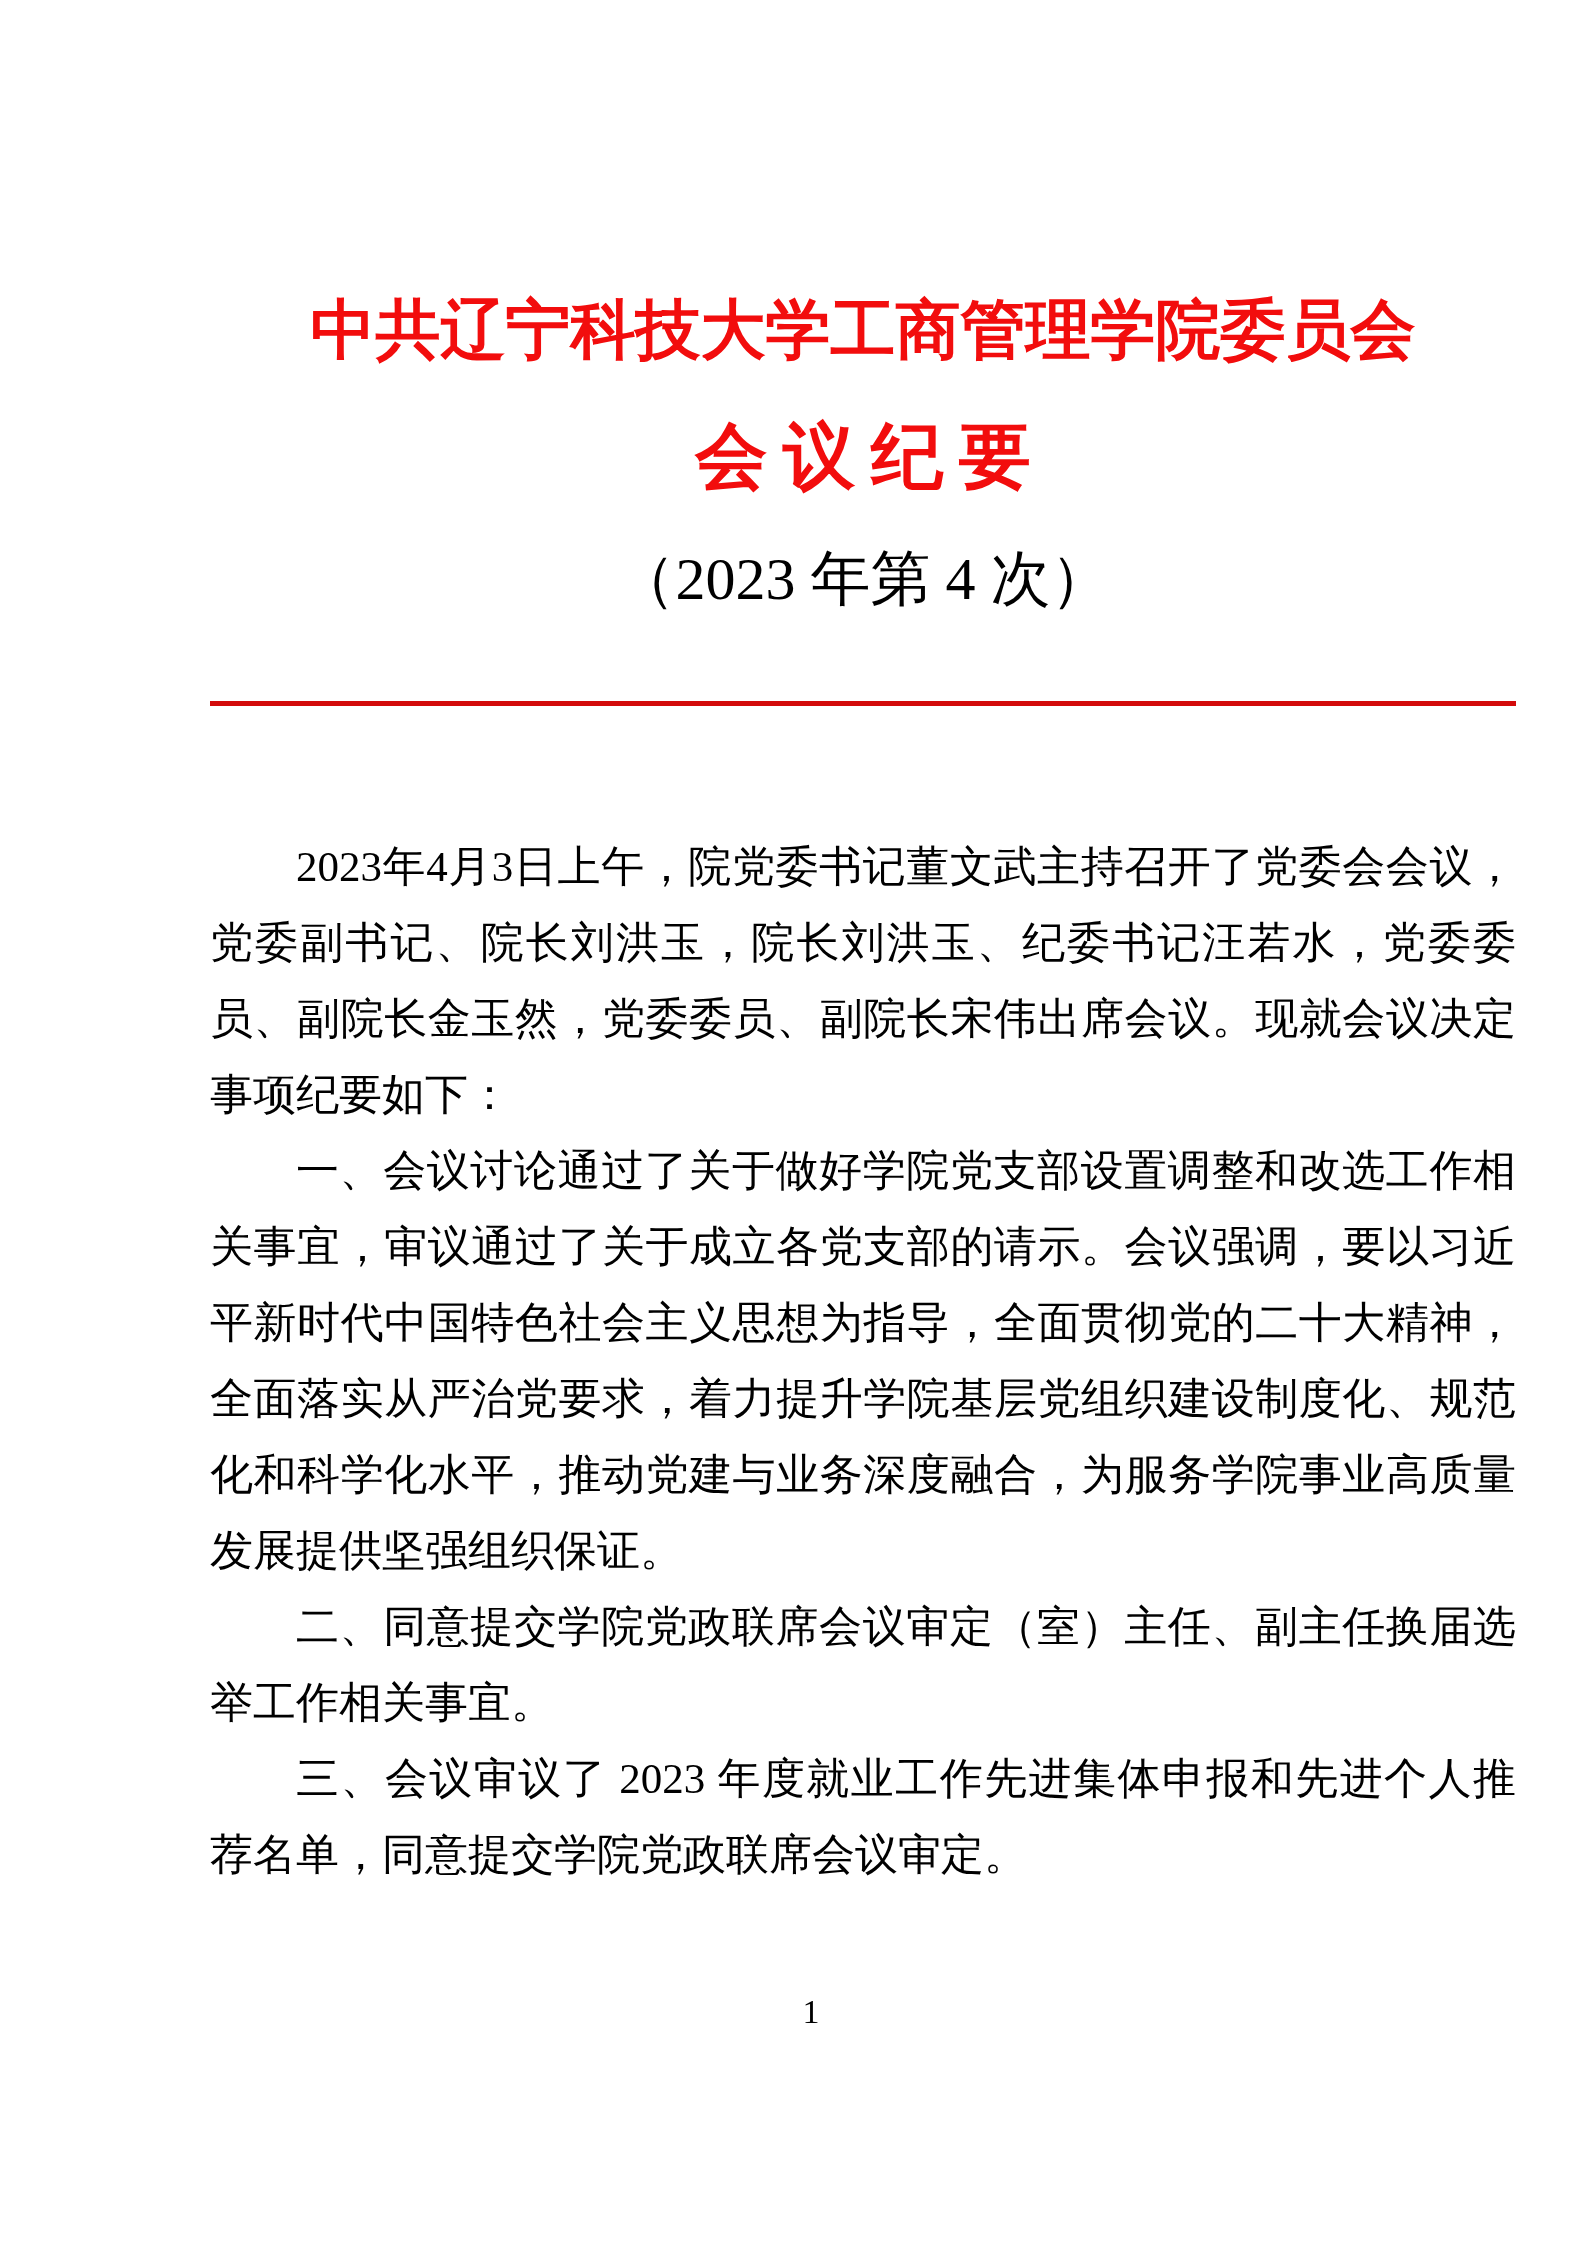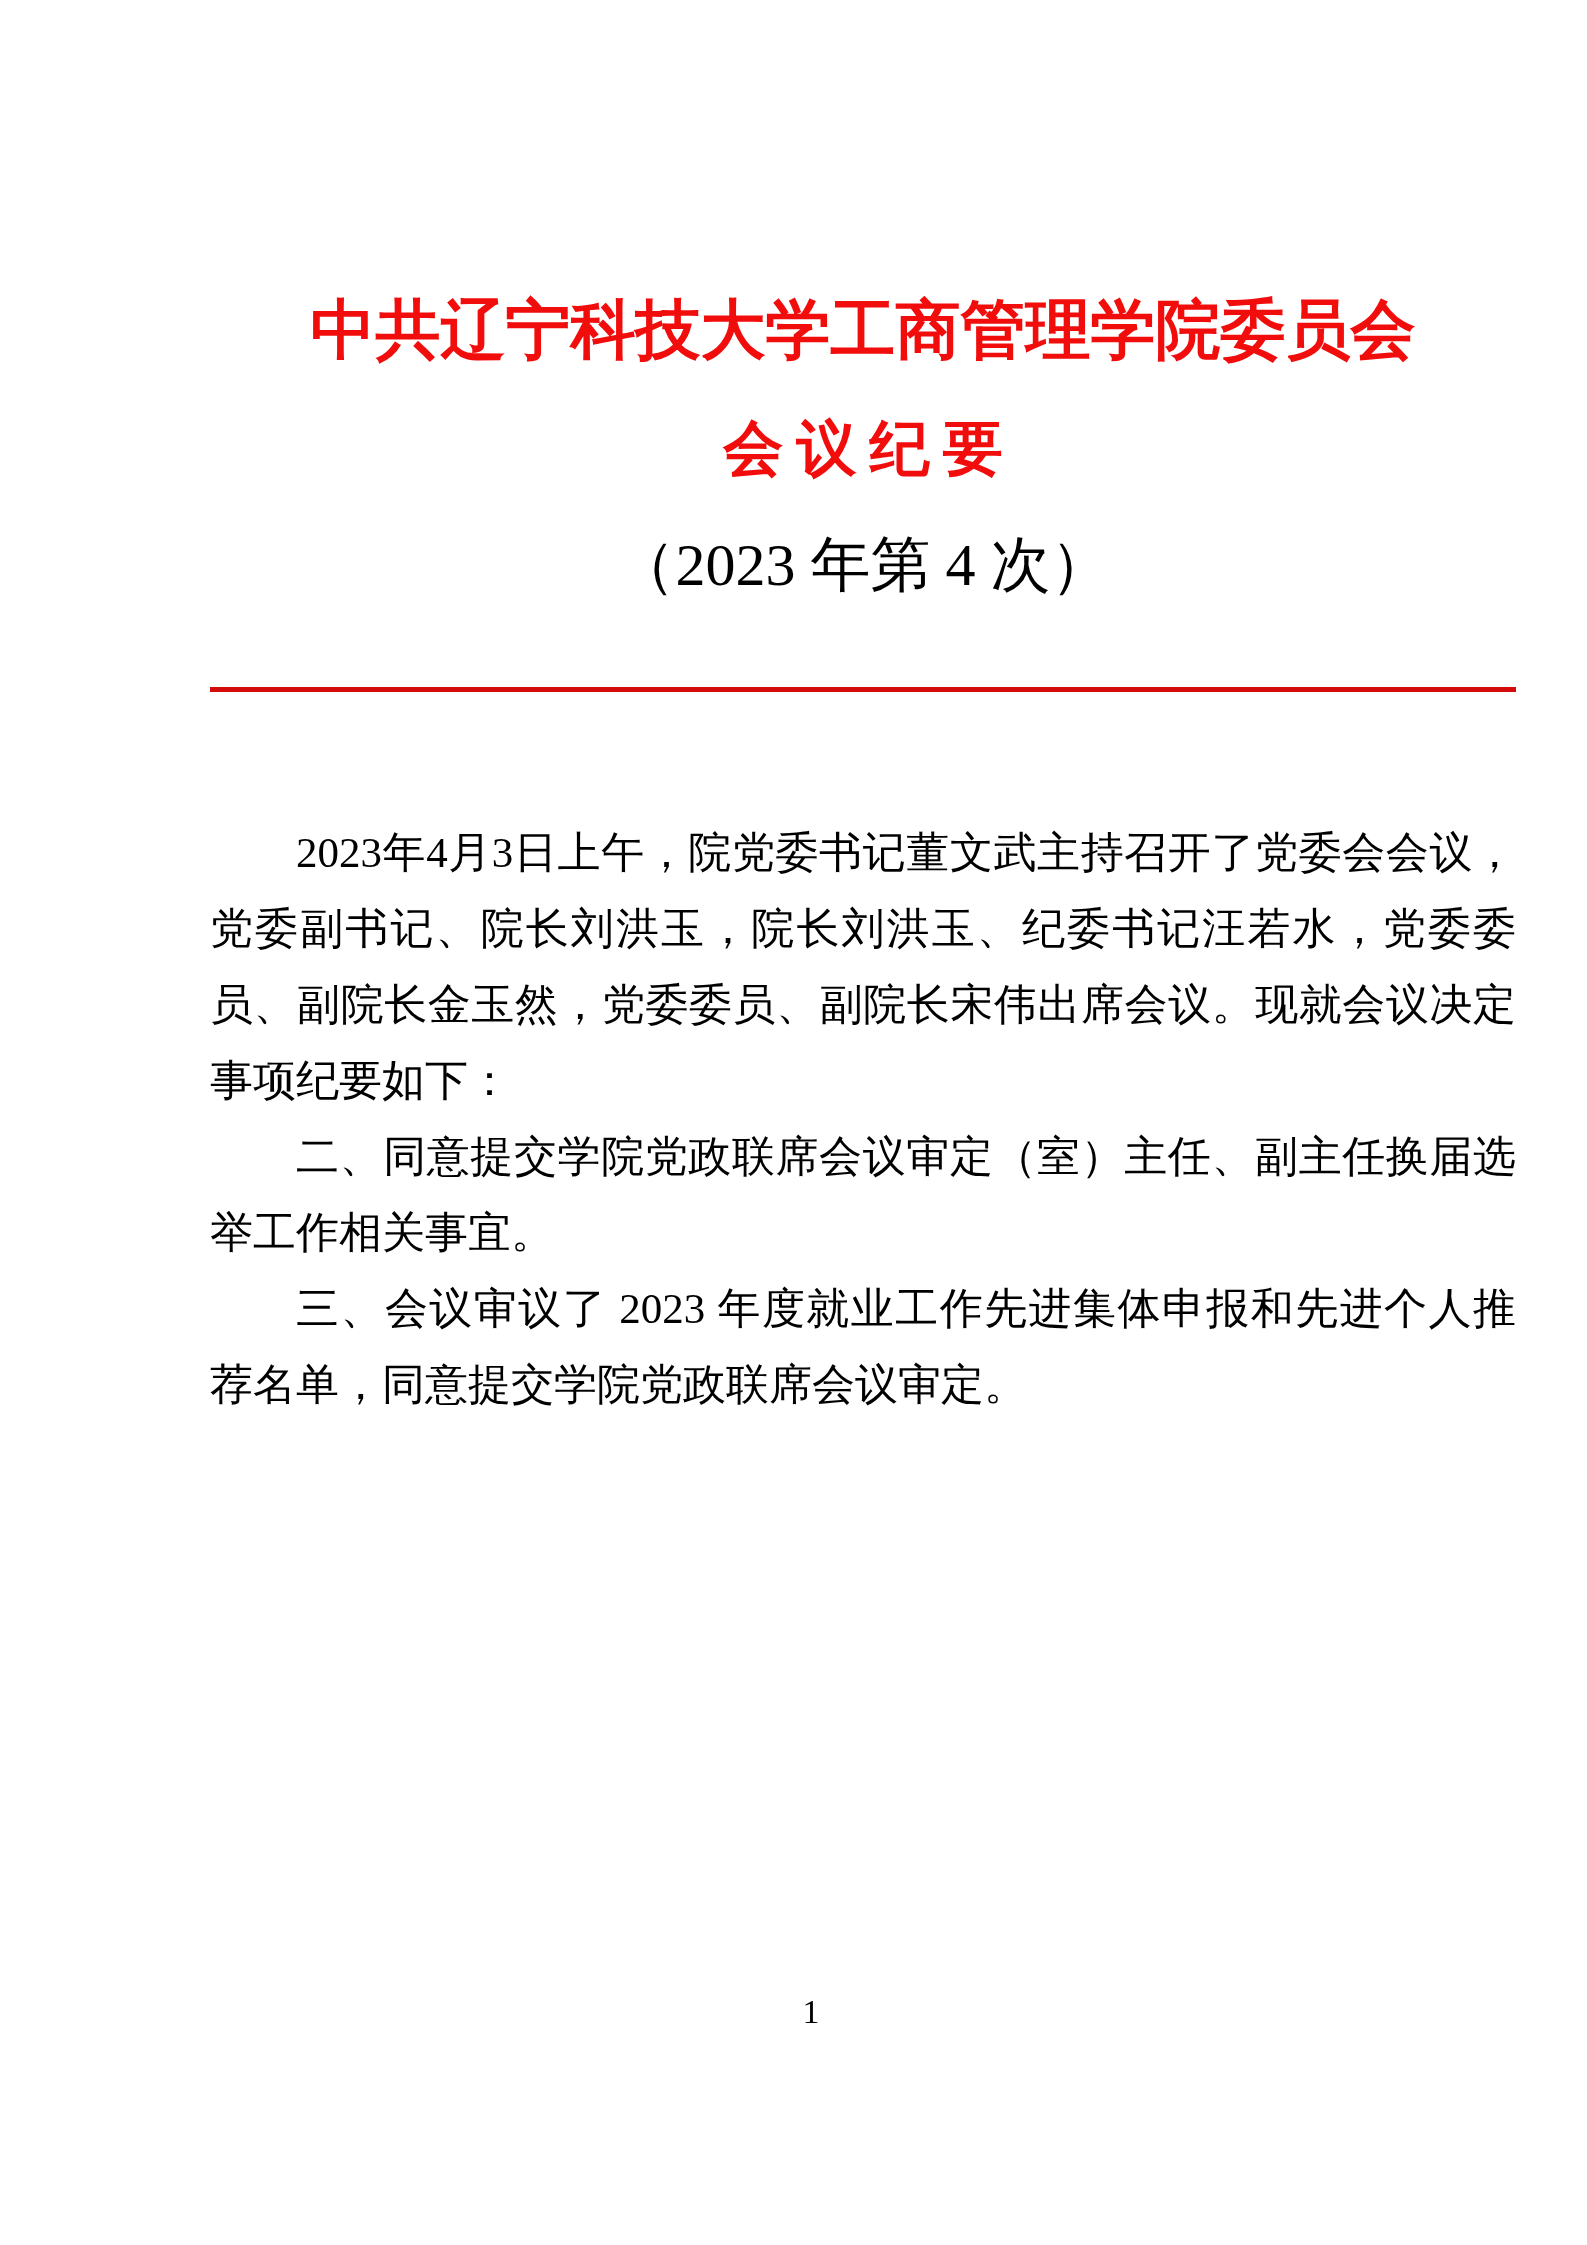--- a/index.html
+++ b/index.html
@@ -30,21 +30,21 @@
     line-height: 1.3;
     letter-spacing: 0px;
   }
   .doc-title {
     margin: 40px 0 0 0;
     text-align: center;
     white-space: nowrap;
     color: #f20d0d;
     font-family: "Liberation Sans", "DejaVu Sans", sans-serif;
     font-weight: bold;
-    font-size: 60px;
+    font-size: 72px;
     line-height: 1.2;
     letter-spacing: 0.22em;
     text-indent: 0.22em;
   }
   .session {
     margin: 44px 0 0 0;
     text-align: center;
     font-size: 60px;
     line-height: 1.2;
     font-family: "Liberation Serif", "DejaVu Serif", serif;
@@ -87,20 +87,21 @@
 <div class="page">
   <header>
     <h1 class="org-title">中共辽宁科技大学工商管理学院委员会</h1>
     <h2 class="doc-title">会议纪要</h2>
     <p class="session">（2023 年第 4 次）</p>
     <div class="rule"></div>
   </header>
 
   <main class="doc-body">
     <p class="para">2023年4月3日上午，院党委书记董文武主持召开了党委会会议，党委副书记、院长刘洪玉，院长刘洪玉、纪委书记汪若水，党委委员、副院长金玉然，党委委员、副院长宋伟出席会议。现就会议决定事项纪要如下：</p>
+    <p class="para">一、会议讨论通过了关于做好学院党支部设置调整和改选工作相关事宜，审议通过了关于成立各党支部的请示。会议强调，要以习近平新时代中国特色社会主义思想为指导，全面贯彻党的二十大精神，全面落实从严治党要求，着力提升学院基层党组织建设制度化、规范化和科学化水平，推动党建与业务深度融合，为服务学院事业高质量发展提供坚强组织保证。</p>
     <p class="para">二、同意提交学院党政联席会议审定（室）主任、副主任换届选举工作相关事宜。</p>
     <p class="para">三、会议审议了 2023 年度就业工作先进集体申报和先进个人推荐名单，同意提交学院党政联席会议审定。</p>
   </main>
 
   <footer class="page-footer">
     <span class="page-number">1</span>
   </footer>
 </div>
 
 </body></html>

